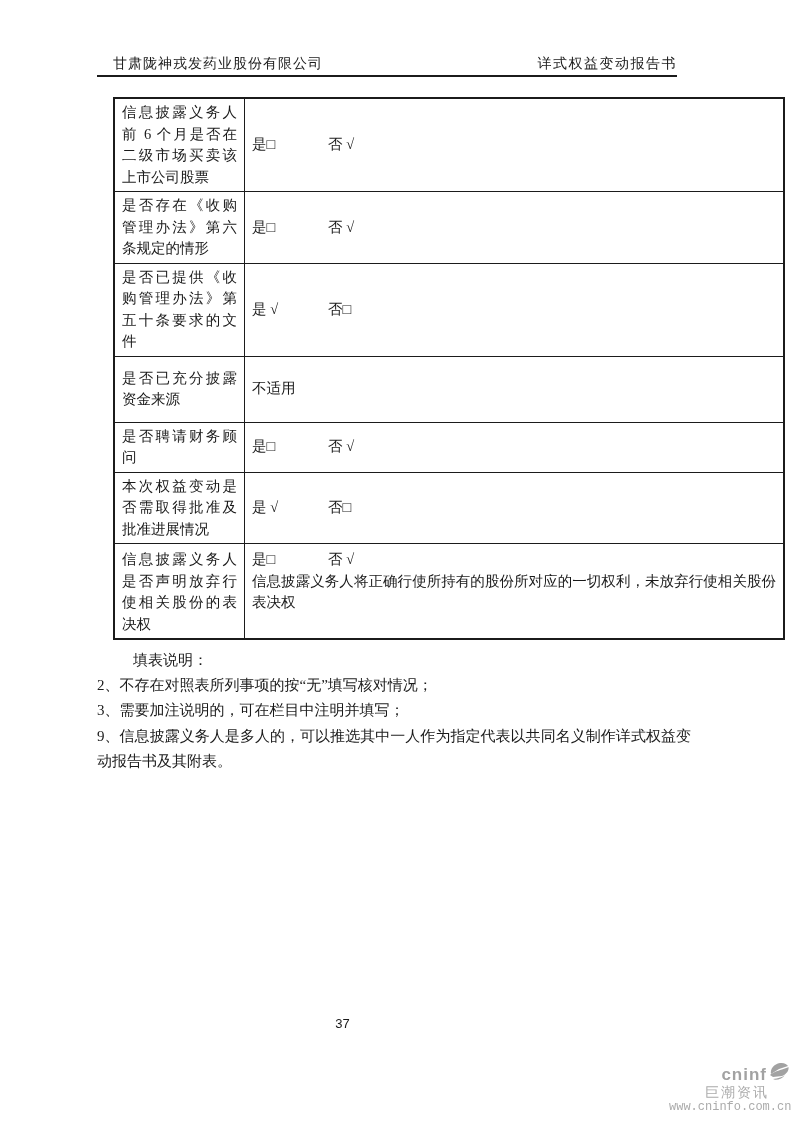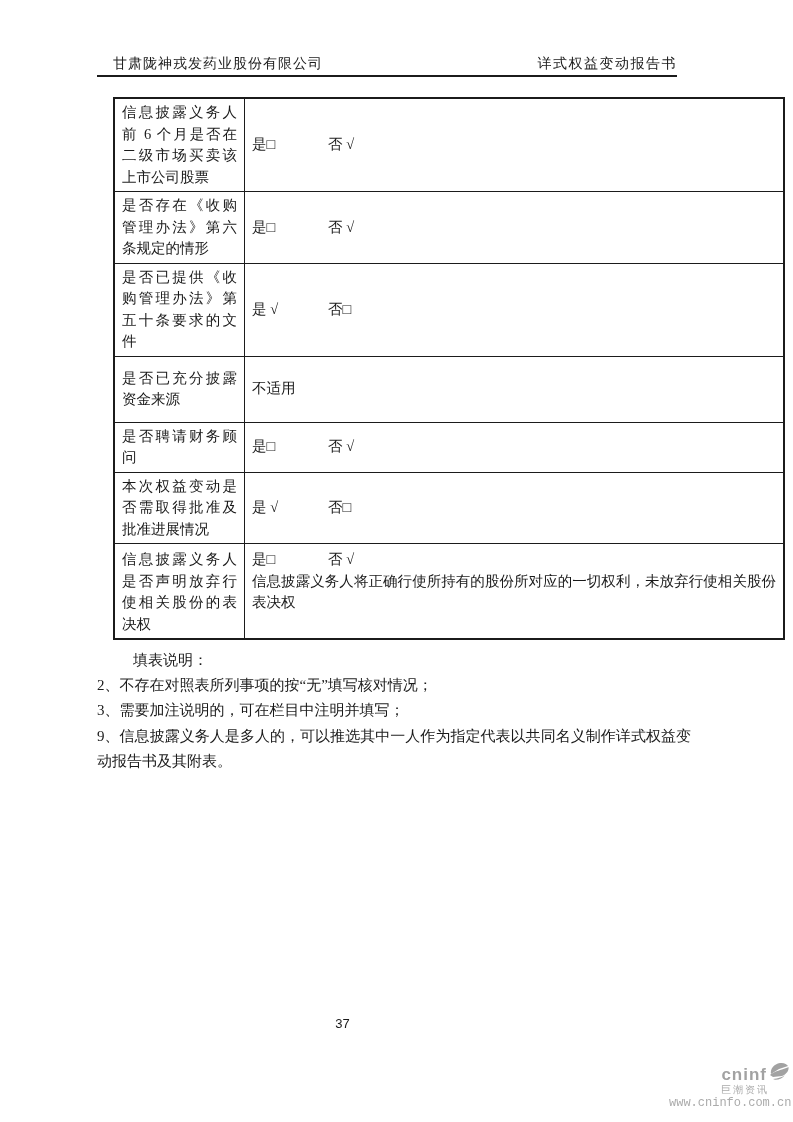--- a/index.html
+++ b/index.html
@@ -62,21 +62,21 @@
     margin-left:12px;
   }
   .cninfo-logo{
     position:absolute;right:4px;top:1062px;width:120px;
     text-align:right;color:#a6a6a6;
     font-family:"Liberation Sans","DejaVu Sans",sans-serif;
     line-height:1;
   }
   .cninfo-logo .brand-row{display:flex;justify-content:flex-end;align-items:flex-end;gap:2px;}
   .cninfo-logo .brand{font-size:17px;font-weight:bold;letter-spacing:1px;color:#a2a2a2;}
-  .cninfo-logo .cn-name{font-size:10px;letter-spacing:2px;margin:2px 20px 2px 0;color:#ababab;}
+  .cninfo-logo .cn-name{font-size:14px;letter-spacing:2px;margin:2px 20px 2px 0;color:#ababab;}
   .cninfo-logo .url{font-size:12px;color:#ababab;font-family:Liberation Mono, monospace;}
 </style>
 </head>
 <body>
 
 <div class="page-header">
   <span class="hl">甘肃陇神戎发药业股份有限公司</span>
   <span class="hr">详式权益变动报告书</span>
 </div>
 

